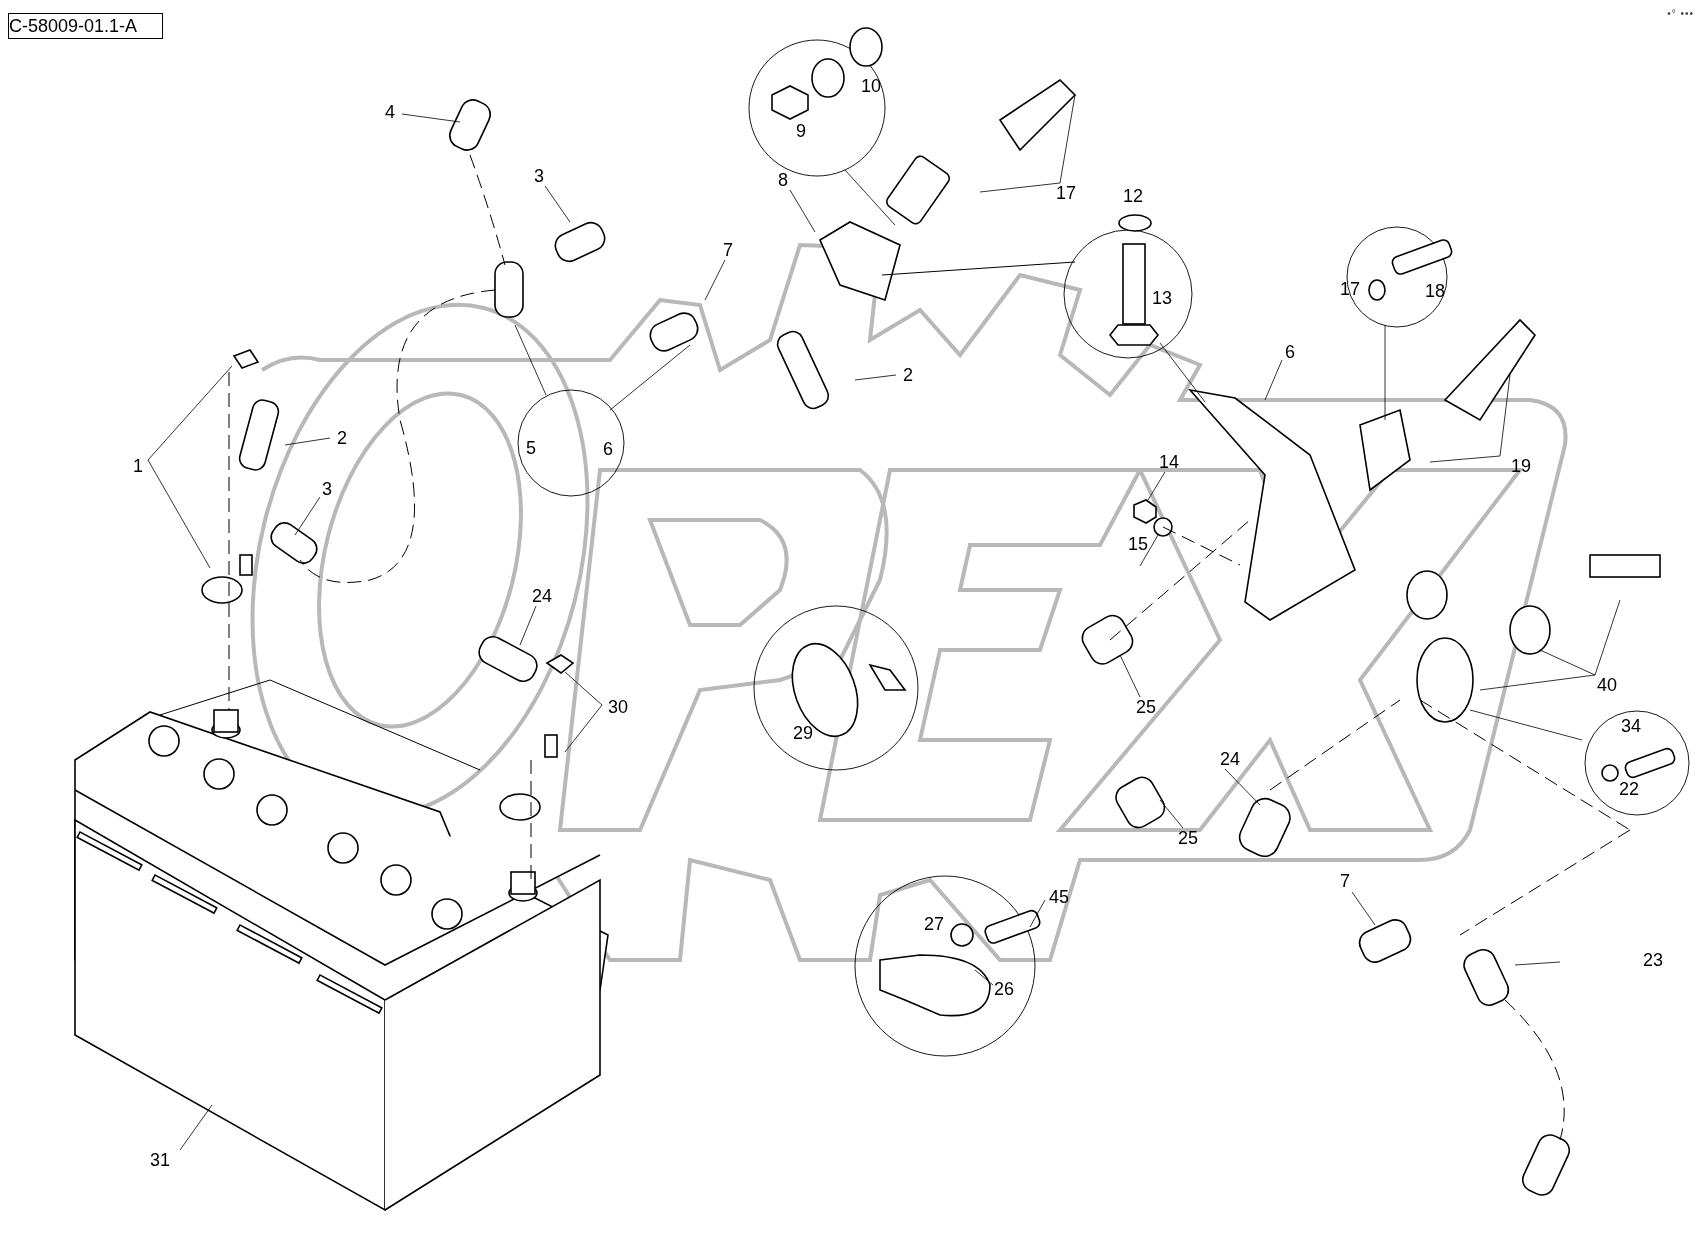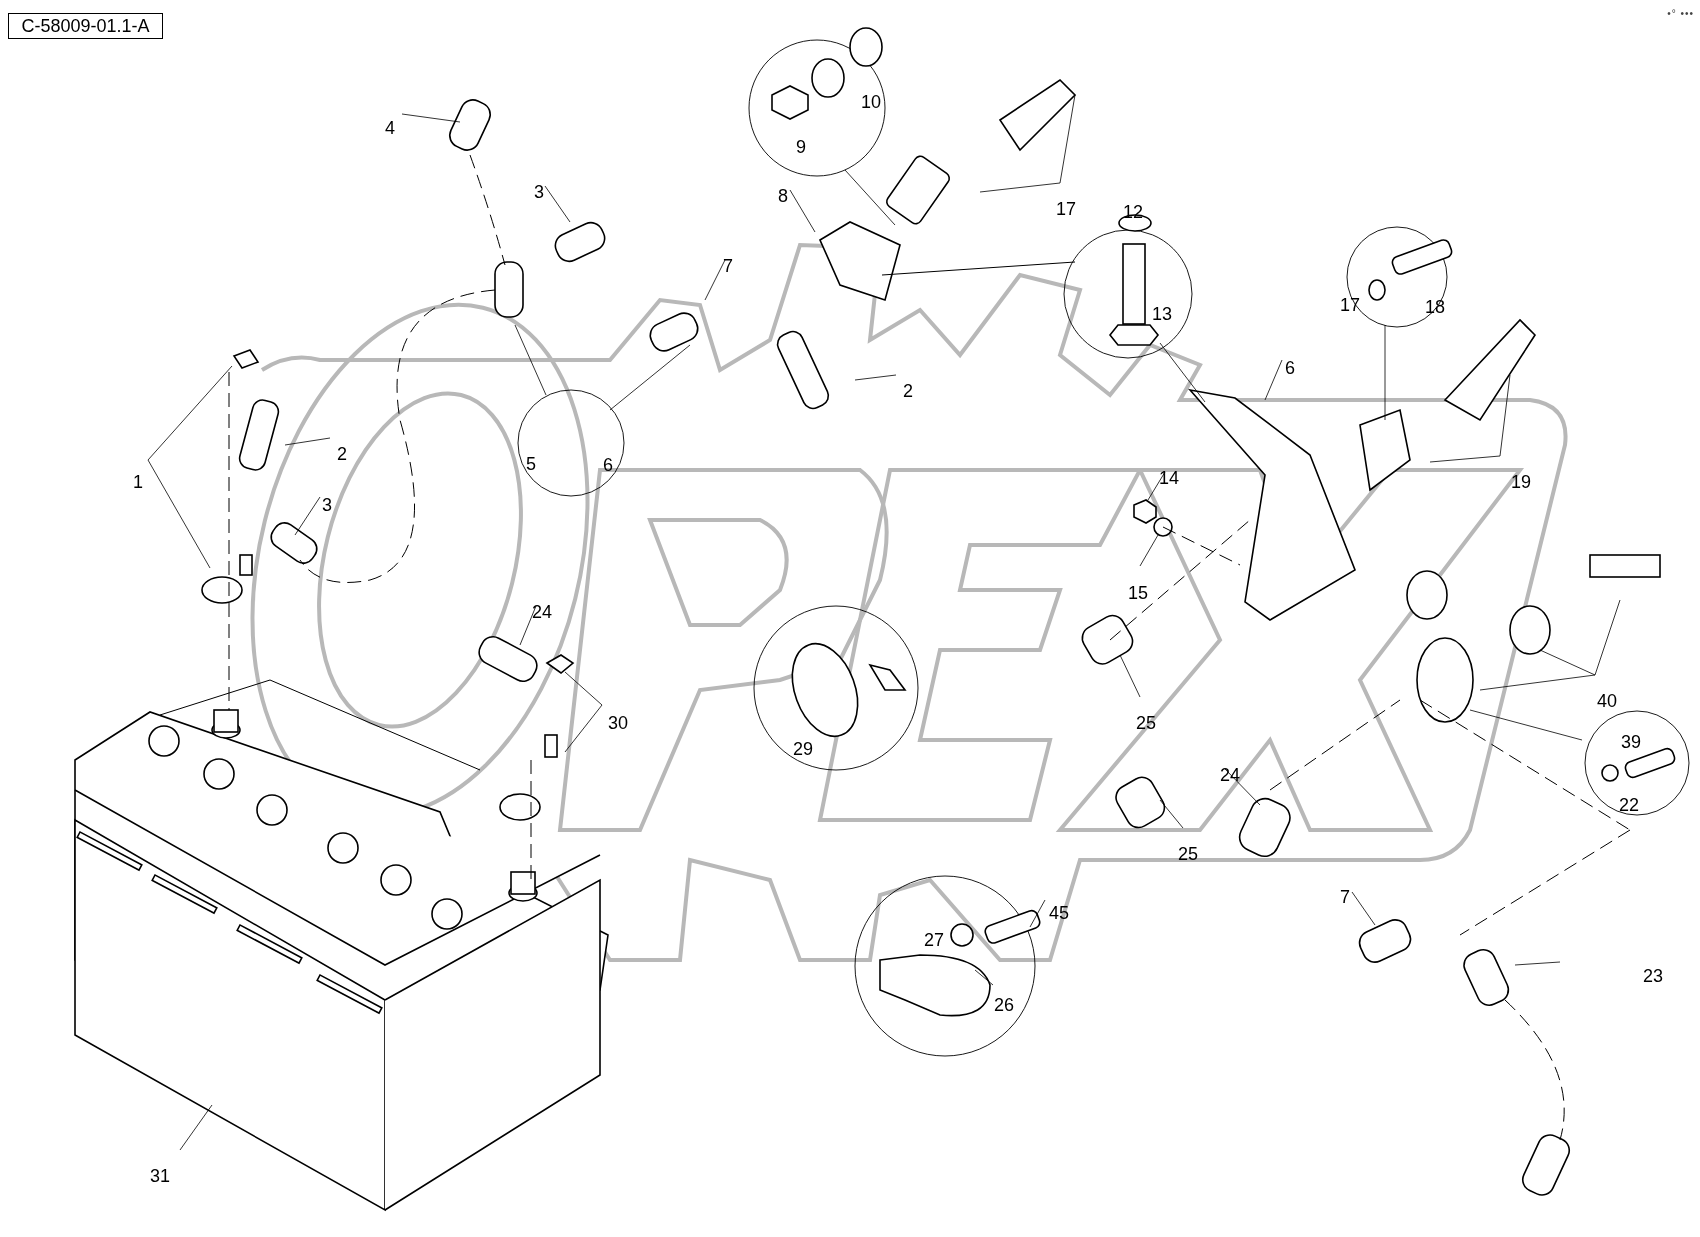--- a/index.html
+++ b/index.html
@@ -1,24 +1,24 @@
 <!DOCTYPE html>
 <html><head>
 <meta charset="utf-8">
 <style>
   html, body { margin: 0; padding: 0; background: #ffffff; }
   body { width: 1700px; height: 1237px; position: relative; overflow: hidden;
          font-family: "Liberation Sans", sans-serif; color: #000; }
   .title-box { position: absolute; left: 8px; top: 13px; width: 155px; height: 26px;
                border: 1.5px solid #000; box-sizing: border-box; display: flex;
-               align-items: center; justify-content: center; font-size: 18px; background:#fff; }
+               align-items: center; font-size: 18px; background:#fff; }
   .corner-dots { position: absolute; right: 6px; top: 8px; font-size: 10px; color:#444; letter-spacing: 1px; }
   svg.drawing { position: absolute; left: 0; top: 0; width: 1700px; height: 1237px; }
   .callout { position: absolute; font-size: 18px; line-height: 18px; transform: translate(-50%, -50%);
-             white-space: nowrap; background: transparent; margin-top: 16px; }
+             white-space: nowrap; background: transparent; }
   .ln { stroke: #000; stroke-width: 1; fill: none; }
   .thin { stroke: #000; stroke-width: 0.8; fill: none; }
   .dash { stroke: #000; stroke-width: 1; fill: none; stroke-dasharray: 14 7; }
   .part { stroke: #000; stroke-width: 1.6; fill: #fff; }
   .wm { stroke: #b8b8b8; stroke-width: 4; fill: none; }
   .circle { stroke: #000; stroke-width: 0.9; fill: none; }
 </style>
 </head>
 <body>
 
@@ -201,27 +201,27 @@
   <div class="callout" style="left:608px;top:449px">6</div>
   <div class="callout" style="left:728px;top:250px">7</div>
   <div class="callout" style="left:783px;top:180px">8</div>
   <div class="callout" style="left:801px;top:131px">9</div>
   <div class="callout" style="left:871px;top:86px">10</div>
   <div class="callout" style="left:1066px;top:193px">17</div>
   <div class="callout" style="left:908px;top:375px">2</div>
   <div class="callout" style="left:1133px;top:196px">12</div>
   <div class="callout" style="left:1162px;top:298px">13</div>
   <div class="callout" style="left:1169px;top:462px">14</div>
-  <div class="callout" style="left:1138px;top:577px">15</div>
+  <div class="callout" style="left:1138px;top:544px">15</div>
   <div class="callout" style="left:1290px;top:352px">6</div>
   <div class="callout" style="left:1350px;top:289px">17</div>
   <div class="callout" style="left:1435px;top:291px">18</div>
   <div class="callout" style="left:1521px;top:466px">19</div>
   <div class="callout" style="left:1607px;top:685px">40</div>
-  <div class="callout" style="left:1631px;top:726px">39</div>
+  <div class="callout" style="left:1631px;top:726px">34</div>
   <div class="callout" style="left:1629px;top:789px">22</div>
   <div class="callout" style="left:1653px;top:960px">23</div>
   <div class="callout" style="left:1345px;top:881px">7</div>
   <div class="callout" style="left:542px;top:596px">24</div>
   <div class="callout" style="left:1230px;top:759px">24</div>
   <div class="callout" style="left:1146px;top:707px">25</div>
   <div class="callout" style="left:1188px;top:838px">25</div>
   <div class="callout" style="left:1004px;top:989px">26</div>
   <div class="callout" style="left:934px;top:924px">27</div>
   <div class="callout" style="left:1059px;top:897px">45</div>

